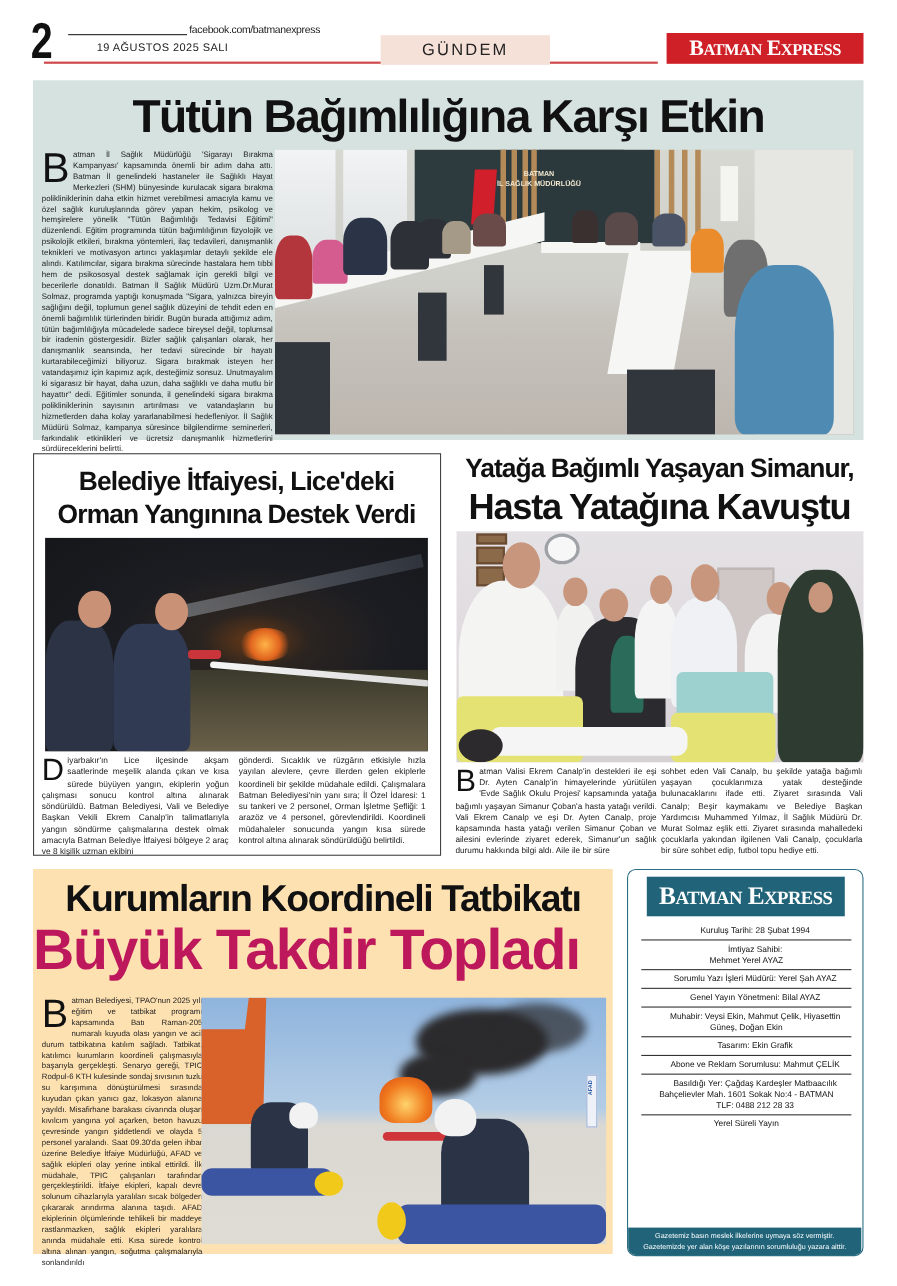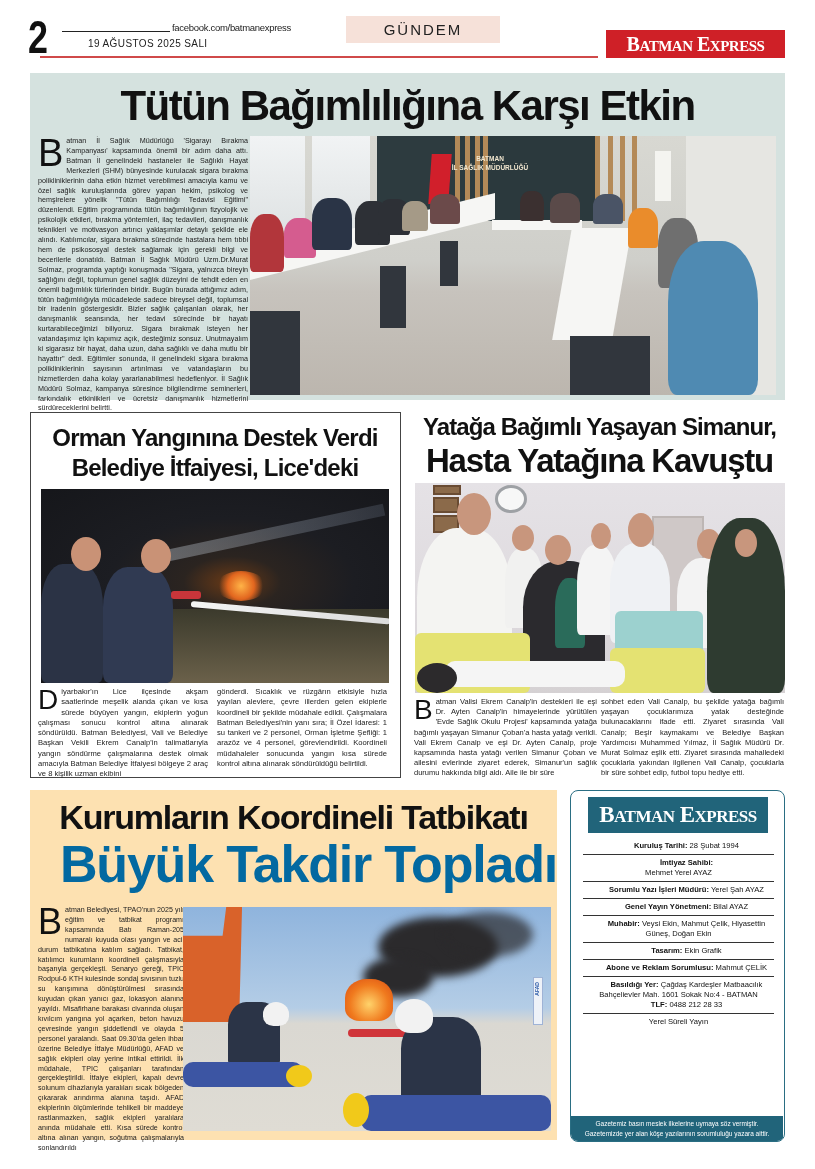--- a/index.html
+++ b/index.html
@@ -5,21 +5,21 @@
   * { box-sizing: border-box; margin: 0; padding: 0; }
   html, body { width: 815px; height: 1169px; background: #ffffff; overflow: hidden; }
   body { position: relative; font-family: "Liberation Sans", sans-serif; color: #111; }
 
   
   .page-num { position: absolute; left: 28px; top: 14px; font-family: "Liberation Sans", sans-serif; font-weight: 700; font-size: 46px; line-height: 46px; transform: scaleX(0.78); transform-origin: left top; color: #111; }
   .hdr-rule-top { position: absolute; left: 62px; top: 31px; width: 108px; border-top: 1px solid #222; }
   .hdr-fb { position: absolute; left: 172px; top: 22px; font-size: 9.5px; letter-spacing: -0.3px; color: #222; }
   .hdr-date { position: absolute; left: 88px; top: 38px; font-size: 10px; letter-spacing: 0.4px; color: #222; }
   .hdr-rule-red { position: absolute; left: 40px; top: 56px; width: 558px; border-top: 2px solid #d04a4a; }
-  .hdr-section { position: absolute; left: 346px; top: 16px; width: 154px; height: 27px; background: #f6e1d9; text-align: center; font-size: 15px; letter-spacing: 2px; line-height: 27px; color: #222; }
+  .hdr-section { position: absolute; left: 346px; top: 32px; width: 154px; height: 27px; background: #f6e1d9; text-align: center; font-size: 15px; letter-spacing: 2px; line-height: 27px; color: #222; }
   .hdr-logo { position: absolute; left: 606px; top: 30px; width: 179px; height: 28px; background: #cf2027; color: #fff; font-family: "Liberation Serif", serif; font-weight: 700; font-size: 20px; line-height: 28px; text-align: center; letter-spacing: -0.5px; }
   .hdr-logo .sc { font-size: 15px; }
 
   
   .top-story { position: absolute; left: 30px; top: 73px; width: 755px; height: 327px; background: #d5e2df; }
   .top-title { position: absolute; left: 0; top: 8px; width: 755px; text-align: center; font-weight: 700; font-size: 42px; line-height: 50px; letter-spacing: -1.5px; color: #111; }
   .top-text { position: absolute; left: 8px; top: 63px; width: 210px; font-size: 7.2px; line-height: 9.9px; text-align: justify; color: #222; }
   .dropcap { float: left; font-size: 38px; line-height: 30px; margin: 2px 3px 0 0; font-weight: 400; color: #111; }
   .top-photo { position: absolute; left: 220px; top: 63px; width: 526px; height: 259px; overflow: hidden;
     background: linear-gradient(180deg, #d8d8d2 0%, #cfcfca 48%, #c7c3bd 60%, #bcb6ae 100%); }
@@ -61,41 +61,41 @@
   .bp-head { position: absolute; border-radius: 50%; background: #c8967d; }
   .bp-bed { position: absolute; background: #e4e272; border-radius: 6px; }
   .bp-bed2 { position: absolute; background: #9cd1cf; border-radius: 6px; }
   .bed-col { position: absolute; top: 287px; width: 183px; font-size: 7.5px; line-height: 10.2px; text-align: justify; color: #222; }
   .bed-col.c1 { left: 2px; }
   .bed-col.c2 { left: 189px; }
 
   
   .drill-story { position: absolute; left: 30px; top: 790px; width: 527px; height: 350px; background: #fde1b1; }
   .drill-title1 { position: absolute; left: 0; top: 6px; width: 527px; text-align: center; font-weight: 700; font-size: 34px; line-height: 42px; letter-spacing: -1.2px; color: #111; }
-  .drill-title2 { position: absolute; left: 0; top: 44px; width: 527px; text-align: right; font-weight: 700; font-size: 52px; line-height: 60px; letter-spacing: -1.2px; color: #0369a1; }
+  .drill-title2 { position: absolute; left: 0; top: 44px; width: 527px; text-align: left; font-weight: 700; font-size: 52px; line-height: 60px; letter-spacing: -1.2px; color: #be185d; }
   .drill-text { position: absolute; left: 8px; top: 116px; width: 146px; font-size: 7.1px; line-height: 9.9px; text-align: justify; color: #222; }
   .drill-text .dropcap { font-size: 36px; line-height: 28px; }
   .drill-photo { position: absolute; left: 153px; top: 117px; width: 368px; height: 224px; overflow: hidden;
     background: linear-gradient(180deg,#8fb4dd 0%,#b4cde6 45%,#dad8d2 52%,#dfdcd4 100%); }
   .dp-rig { position: absolute; left: 0; top: 0; width: 72px; height: 115px; background: #d9622a; clip-path: polygon(0 25%, 55% 25%, 60% 0, 82% 0, 78% 100%, 0 100%); }
   .dp-smoke { position: absolute; border-radius: 50%; background: #2b2a2c; filter: blur(4px); }
   .dp-fire { position: absolute; left: 162px; top: 72px; width: 48px; height: 42px; border-radius: 45% 45% 30% 30%; background: radial-gradient(circle at 50% 60%, #ffd36b 0%, #f07a1e 55%, #d94a12 100%); }
   .dp-ff { position: absolute; background: #2b3447; border-radius: 35% 35% 10% 10%; }
   .dp-helmet { position: absolute; background: #f2f2f2; border-radius: 50% 50% 40% 40%; }
   .dp-victim { position: absolute; background: #3c55a3; border-radius: 10px; }
   .dp-yhelmet { position: absolute; background: #f1c91a; border-radius: 50%; }
   .dp-flag { position: absolute; left: 350px; top: 70px; width: 10px; height: 48px; background: #eef2f8; border: 1px solid #9fb3d6; }
 
   
   .imprint { position: absolute; left: 570px; top: 790px; width: 215px; height: 352px; border: 1.5px solid #2a6e83; border-radius: 8px; background: #fff; overflow: hidden; }
   .imp-logo { position: absolute; left: 17px; top: 6px; width: 180px; height: 36px; background: #21647a; color: #fff; font-family: "Liberation Serif", serif; font-weight: 700; font-size: 23px; line-height: 36px; text-align: center; letter-spacing: -0.5px; }
   .imp-logo .sc { font-size: 17px; }
   .imp-rows { position: absolute; left: 12px; top: 47px; width: 191px; }
   .imp-row { text-align: center; font-size: 7.6px; line-height: 10px; color: #111; border-bottom: 1px solid #333; padding: 3px 0 3px 0; }
-  .imp-row b { font-weight: 700; padding-left: 16px; }
+  .imp-row b { font-weight: 400; padding-left: 16px; }
   .imp-row.last { border-bottom: none; }
   .imp-foot { position: absolute; left: 0; bottom: 0; width: 212px; height: 25px; background: #21647a; color: #fff; text-align: center; font-size: 6.5px; line-height: 10px; padding-top: 3px; }
 </style>
 </head>
 <body>
 
 <div>
   <div class="page-num">2</div>
   <div class="hdr-rule-top"></div>
   <div class="hdr-fb">facebook.com/batmanexpress</div>
@@ -148,22 +148,22 @@
     <div class="tp-person" style="left:300px;top:57px;width:30px;height:30px;background:#5a4a49;"></div>
     <div class="tp-person" style="left:343px;top:58px;width:30px;height:30px;background:#4a5466;"></div>
     <div class="tp-person" style="left:378px;top:72px;width:30px;height:40px;background:#ea8c2b;"></div>
     <div class="tp-person" style="left:408px;top:82px;width:40px;height:70px;background:#6f6f6f;"></div>
     <div class="tp-person" style="left:418px;top:105px;width:90px;height:154px;background:#4f8ab2;"></div>
   </div>
 </div>
 
 <div class="fire-story">
   <div class="fire-title">
+      <div>Belediye İtfaiyesi, Lice'deki</div>
       <div>Orman Yangınına Destek Verdi</div>
-      <div>Belediye İtfaiyesi, Lice'deki</div>
     </div>
   <div class="fire-photo">
     <div class="fp-ground"></div>
     <div class="fp-glow"></div>
     <div class="fp-beam"></div>
     <div class="fp-water"></div>
     <div class="fp-man" style="left:0;top:75px;width:62px;height:119px;"></div>
     <div class="fp-head" style="left:30px;top:48px;width:30px;height:34px;"></div>
     <div class="fp-man" style="left:62px;top:78px;width:70px;height:116px;background:#303a52;"></div>
     <div class="fp-head" style="left:100px;top:50px;width:30px;height:34px;"></div>

